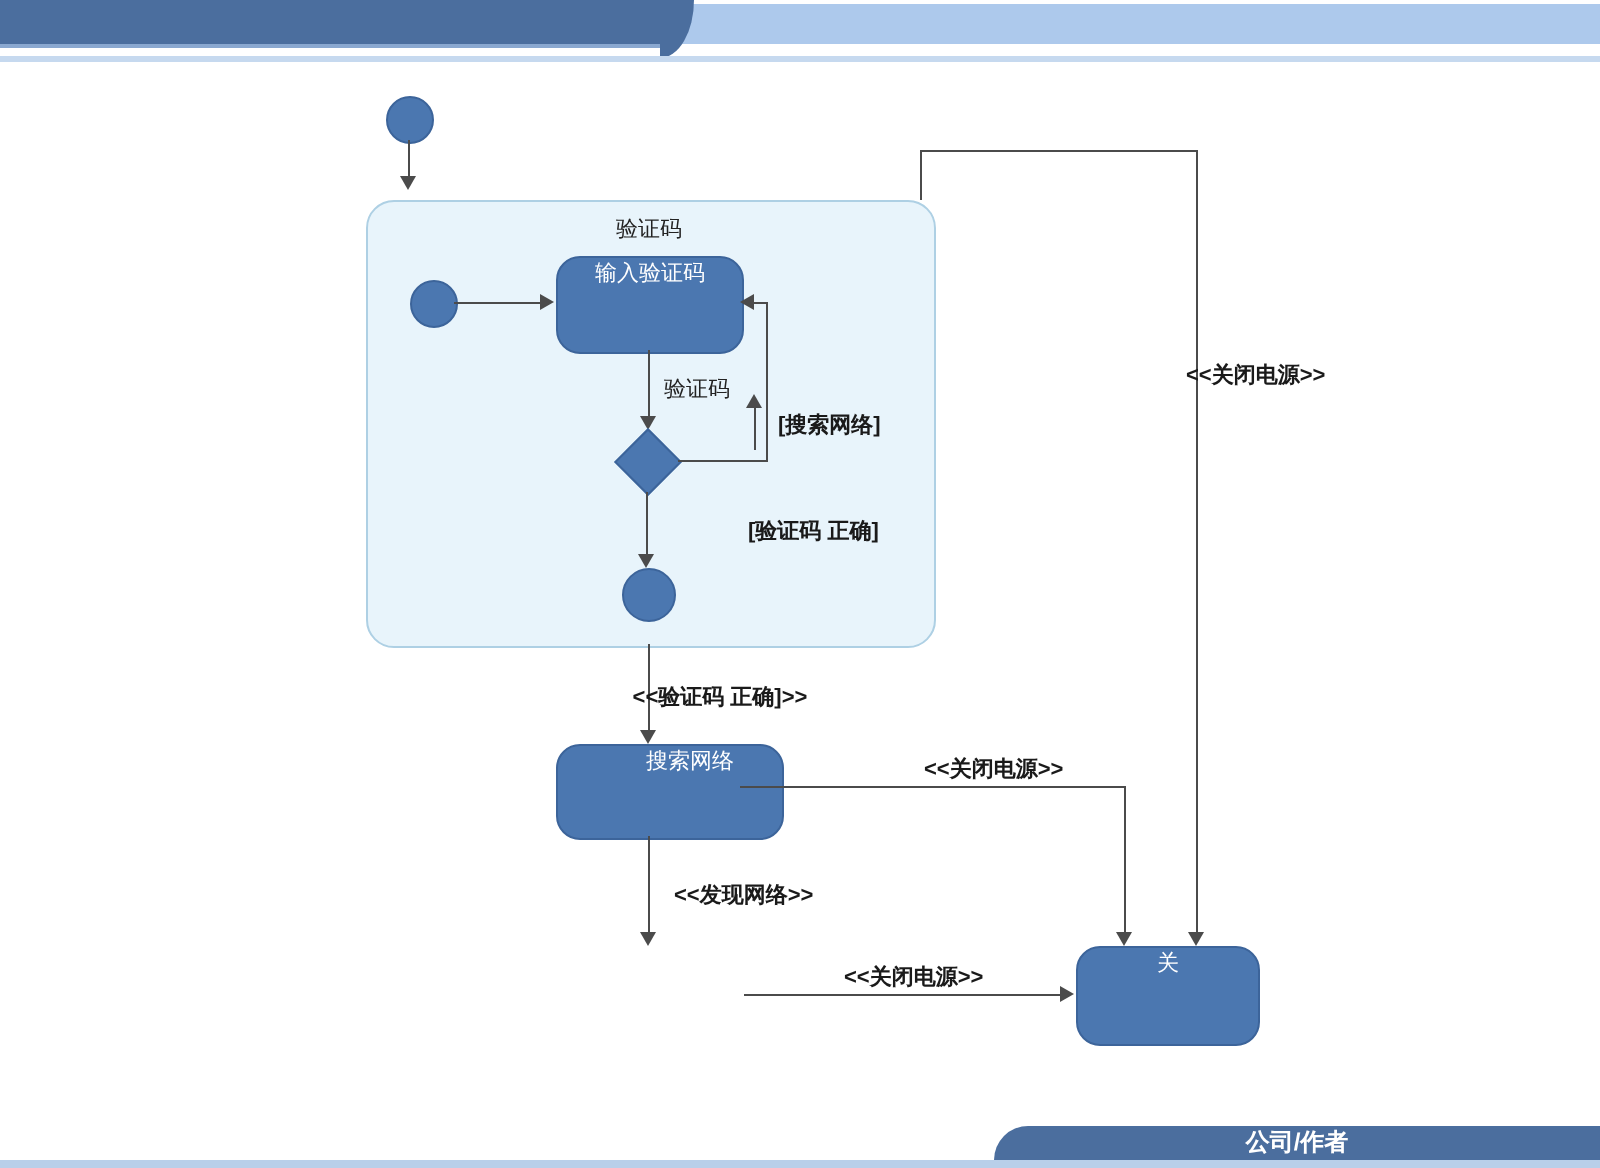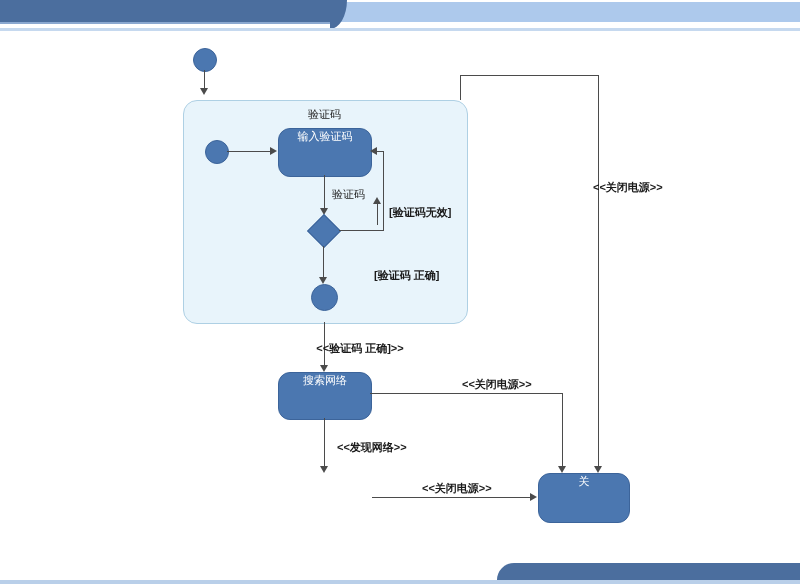--- a/index.html
+++ b/index.html
@@ -68,33 +68,33 @@
   <div class="elabel-plain" style="left:332px;top:187px;">验证码</div>
 
   <div class="diamond" style="left:312px;top:219px;width:22px;height:22px;"></div>
 
   <div class="hline" style="left:339px;top:230px;width:44px;"></div>
   <div class="vline" style="left:383px;top:151px;height:80px;"></div>
   <div class="hline" style="left:377px;top:151px;width:6px;"></div>
   <div class="arr arr-left" style="left:370px;top:147px;"></div>
   <div class="vline" style="left:377px;top:204px;height:21px;"></div>
   <div class="arr arr-up" style="left:373px;top:197px;"></div>
-  <div class="elabel" style="left:389px;top:205px;">[验证码无效]</div>
+  <div class="elabel" style="left:389px;top:205px;">[搜索网络]</div>
 
   <div class="vline" style="left:323px;top:246px;height:31px;"></div>
   <div class="arr arr-down" style="left:319px;top:277px;"></div>
-  <div class="elabel" style="left:342px;top:268px;padding-left:32px;">[验证码 正确]</div>
+  <div class="elabel" style="left:342px;top:258px;padding-left:32px;">[验证码 正确]</div>
 
   <div class="circle" style="left:311px;top:284px;width:25px;height:25px;"></div>
 
   <div class="vline" style="left:324px;top:322px;height:43px;"></div>
   <div class="arr arr-down" style="left:320px;top:365px;"></div>
   <div class="elabel" style="left:300px;top:341px;width:120px;text-align:center;">&lt;&lt;验证码 正确]&gt;&gt;</div>
 
-  <div class="state" style="left:278px;top:372px;width:92px;height:46px;">
+  <div class="state" style="left:278px;top:372px;width:92px;height:46px;padding-left:20px;">
     <span>搜索网络</span>
   </div>
 
   <div class="vline" style="left:324px;top:418px;height:48px;"></div>
   <div class="arr arr-down" style="left:320px;top:466px;"></div>
   <div class="elabel" style="left:337px;top:440px;">&lt;&lt;发现网络&gt;&gt;</div>
 
 
   <div class="state" style="left:538px;top:473px;width:90px;height:48px;">
     <span>关</span>
@@ -109,15 +109,16 @@
   <div class="arr arr-down" style="left:558px;top:466px;"></div>
   <div class="elabel" style="left:462px;top:377px;">&lt;&lt;关闭电源&gt;&gt;</div>
 
   <div class="vline" style="left:460px;top:75px;height:25px;"></div>
   <div class="hline" style="left:460px;top:75px;width:138px;"></div>
   <div class="vline" style="left:598px;top:75px;height:391px;"></div>
   <div class="arr arr-down" style="left:594px;top:466px;"></div>
   <div class="elabel" style="left:593px;top:180px;">&lt;&lt;关闭电源&gt;&gt;</div>
 
   <div class="footer-banner"></div>
+  <div class="footer-label">公司/作者</div>
   <div class="footer-strip"></div>
 
 </div>
 
 </body></html>

